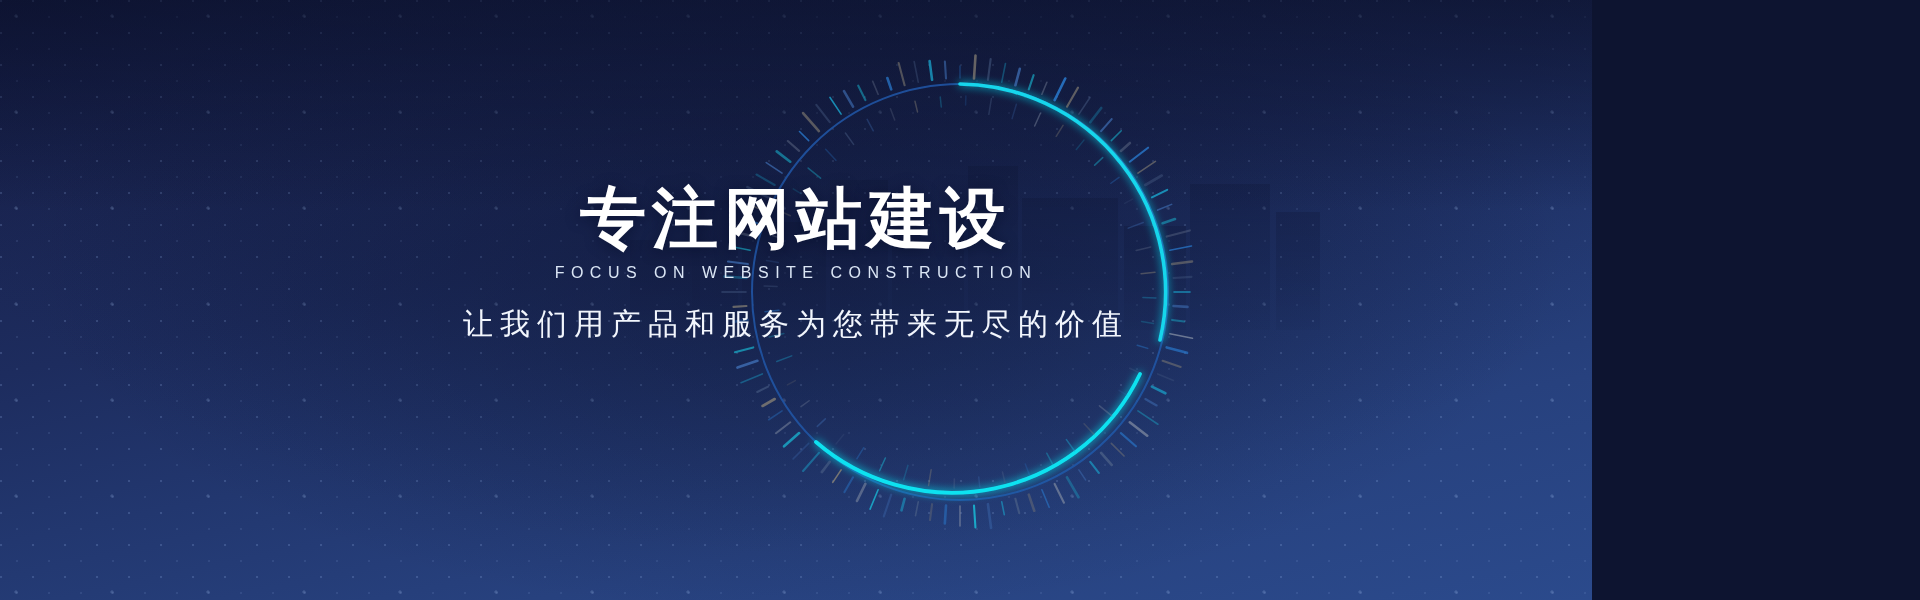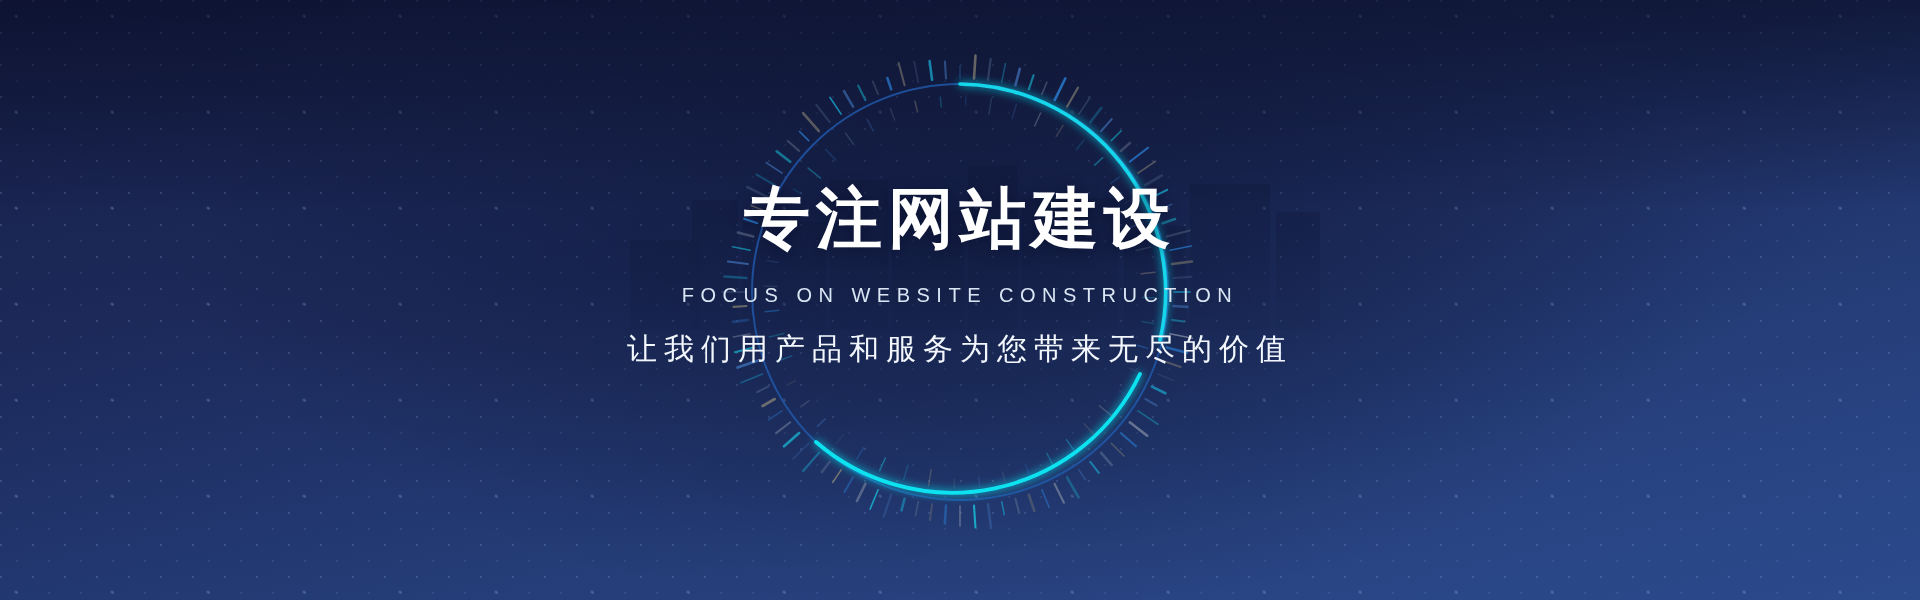--- a/index.html
+++ b/index.html
@@ -2,21 +2,21 @@
 <html><head>
 <meta charset="utf-8">
 <style>
   html, body {
     margin: 0;
     padding: 0;
     background: #0d1430;
   }
   #banner {
     position: relative;
-    width: 1920px;
+    width: 1592px;
     height: 600px;
     overflow: hidden;
     font-family: "Liberation Sans", "DejaVu Sans", sans-serif;
     background:
       radial-gradient(ellipse 1400px 900px at 50% -20%, rgba(26,38,84,0.85) 0%, rgba(20,30,70,0.2) 55%, rgba(18,26,62,0) 75%),
       linear-gradient(168deg, #141c44 0%, #1a2552 22%, #1d2c5e 40%, #22376f 58%, #27417e 76%, #2b4a8c 100%);
   }
 
   
   .dots {
@@ -82,22 +82,22 @@
     font-size: 66px;
     font-weight: 700;
     color: #ffffff;
     letter-spacing: 6px;
     line-height: 1;
     margin: 0;
     text-shadow: 0 2px 14px rgba(4,10,34,0.55);
     font-family: "DejaVu Sans", "Liberation Sans", sans-serif;
   }
   .subline {
-    margin: 32px 0 0 0;
-    font-size: 20px;
+    margin: 12px 0 0 0;
+    font-size: 16px;
     letter-spacing: 6.5px;
     color: #dbe6f5;
     font-weight: 400;
     white-space: nowrap;
   }
   .tagline {
     margin: 22px 0 0 0;
     font-size: 30px;
     letter-spacing: 7px;
     color: #f2f6fd;

